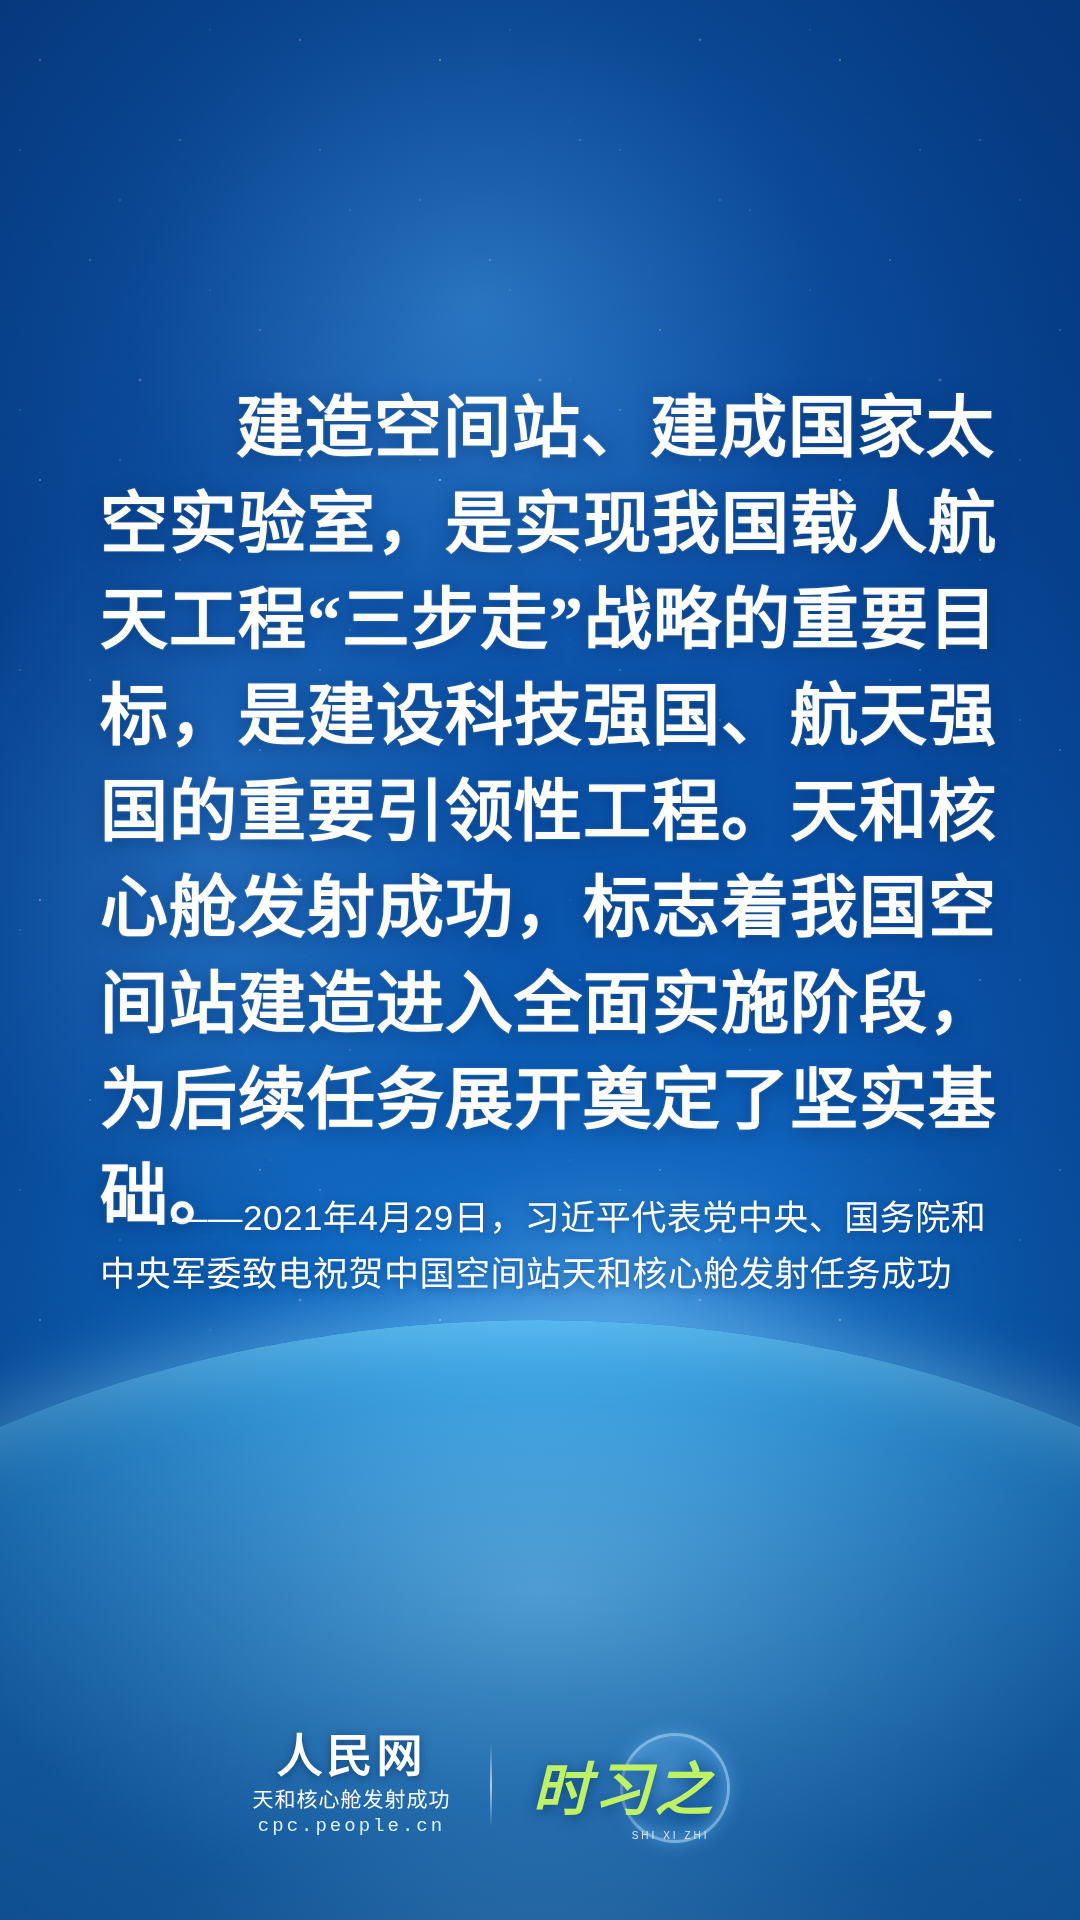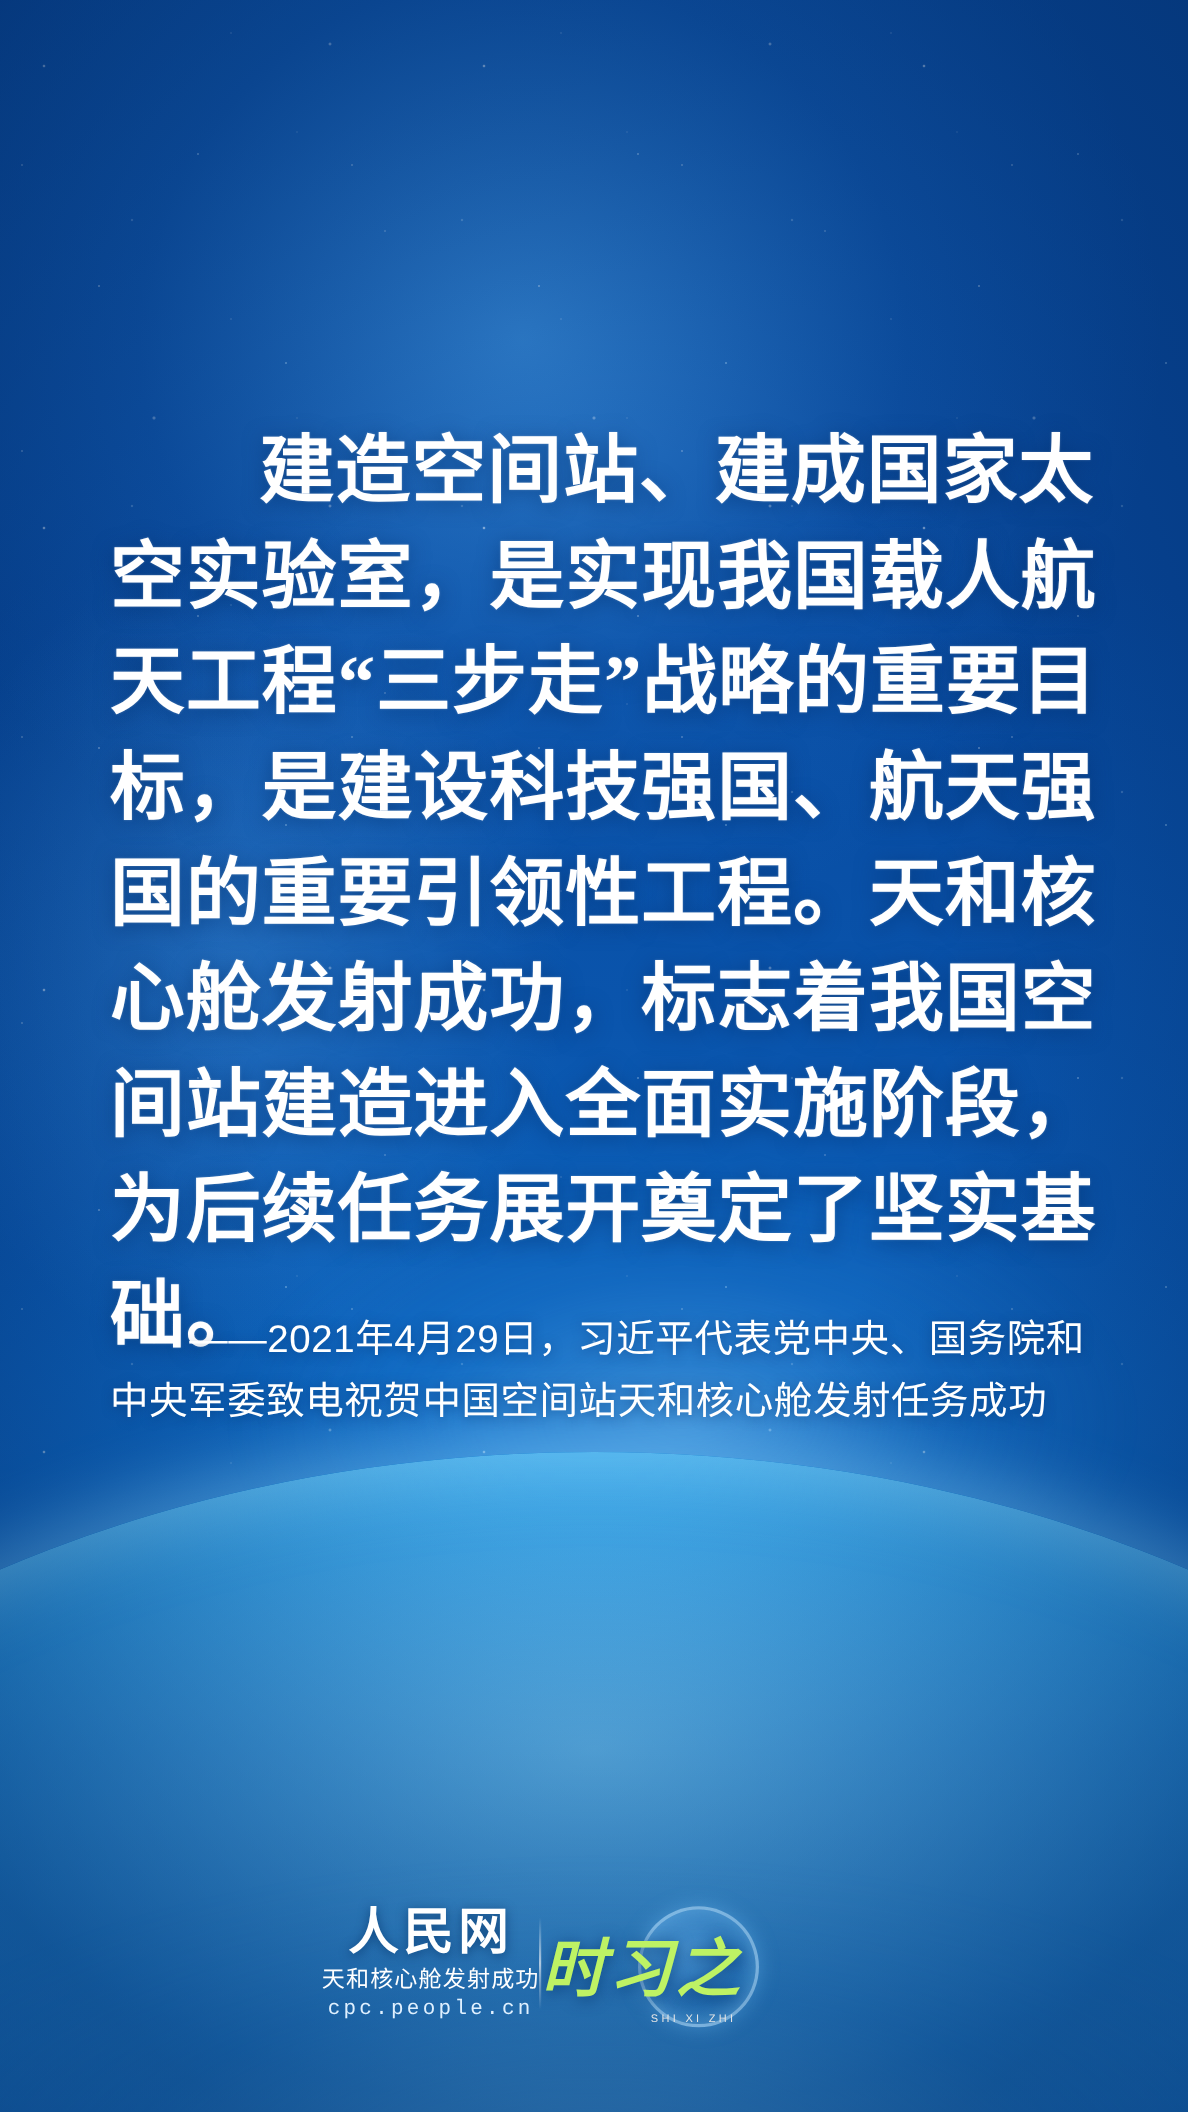--- a/index.html
+++ b/index.html
@@ -182,20 +182,21 @@
 
   
   .footer {
     position: absolute;
     left: 0;
     bottom: 84px;
     width: 988px;
     display: flex;
     align-items: center;
     justify-content: center;
+    gap: 40px;
   }
 
   .people-logo {
     display: flex;
     flex-direction: column;
     align-items: center;
     line-height: 1;
   }
   .people-logo .pl-main {
     color: #ffffff;

